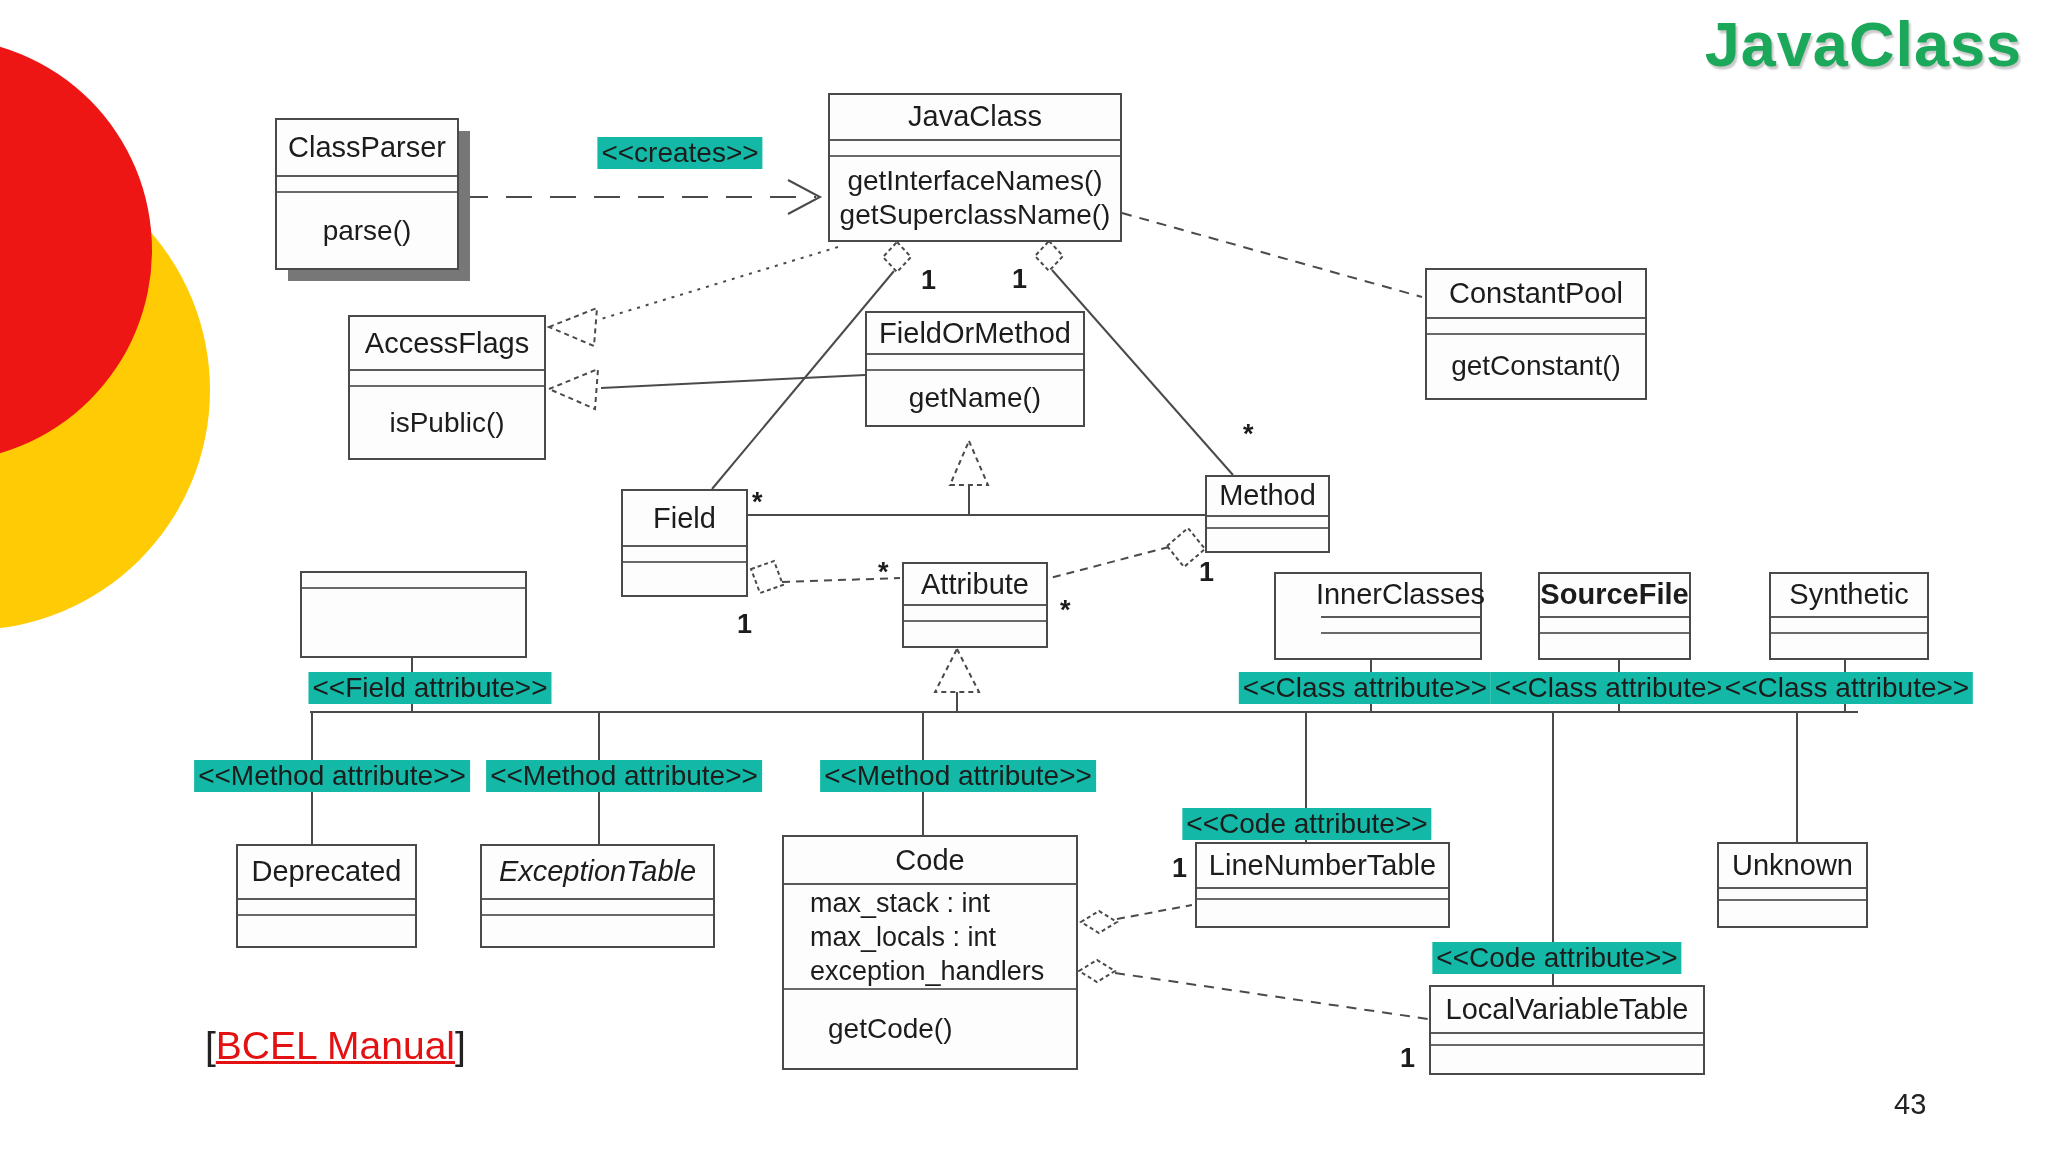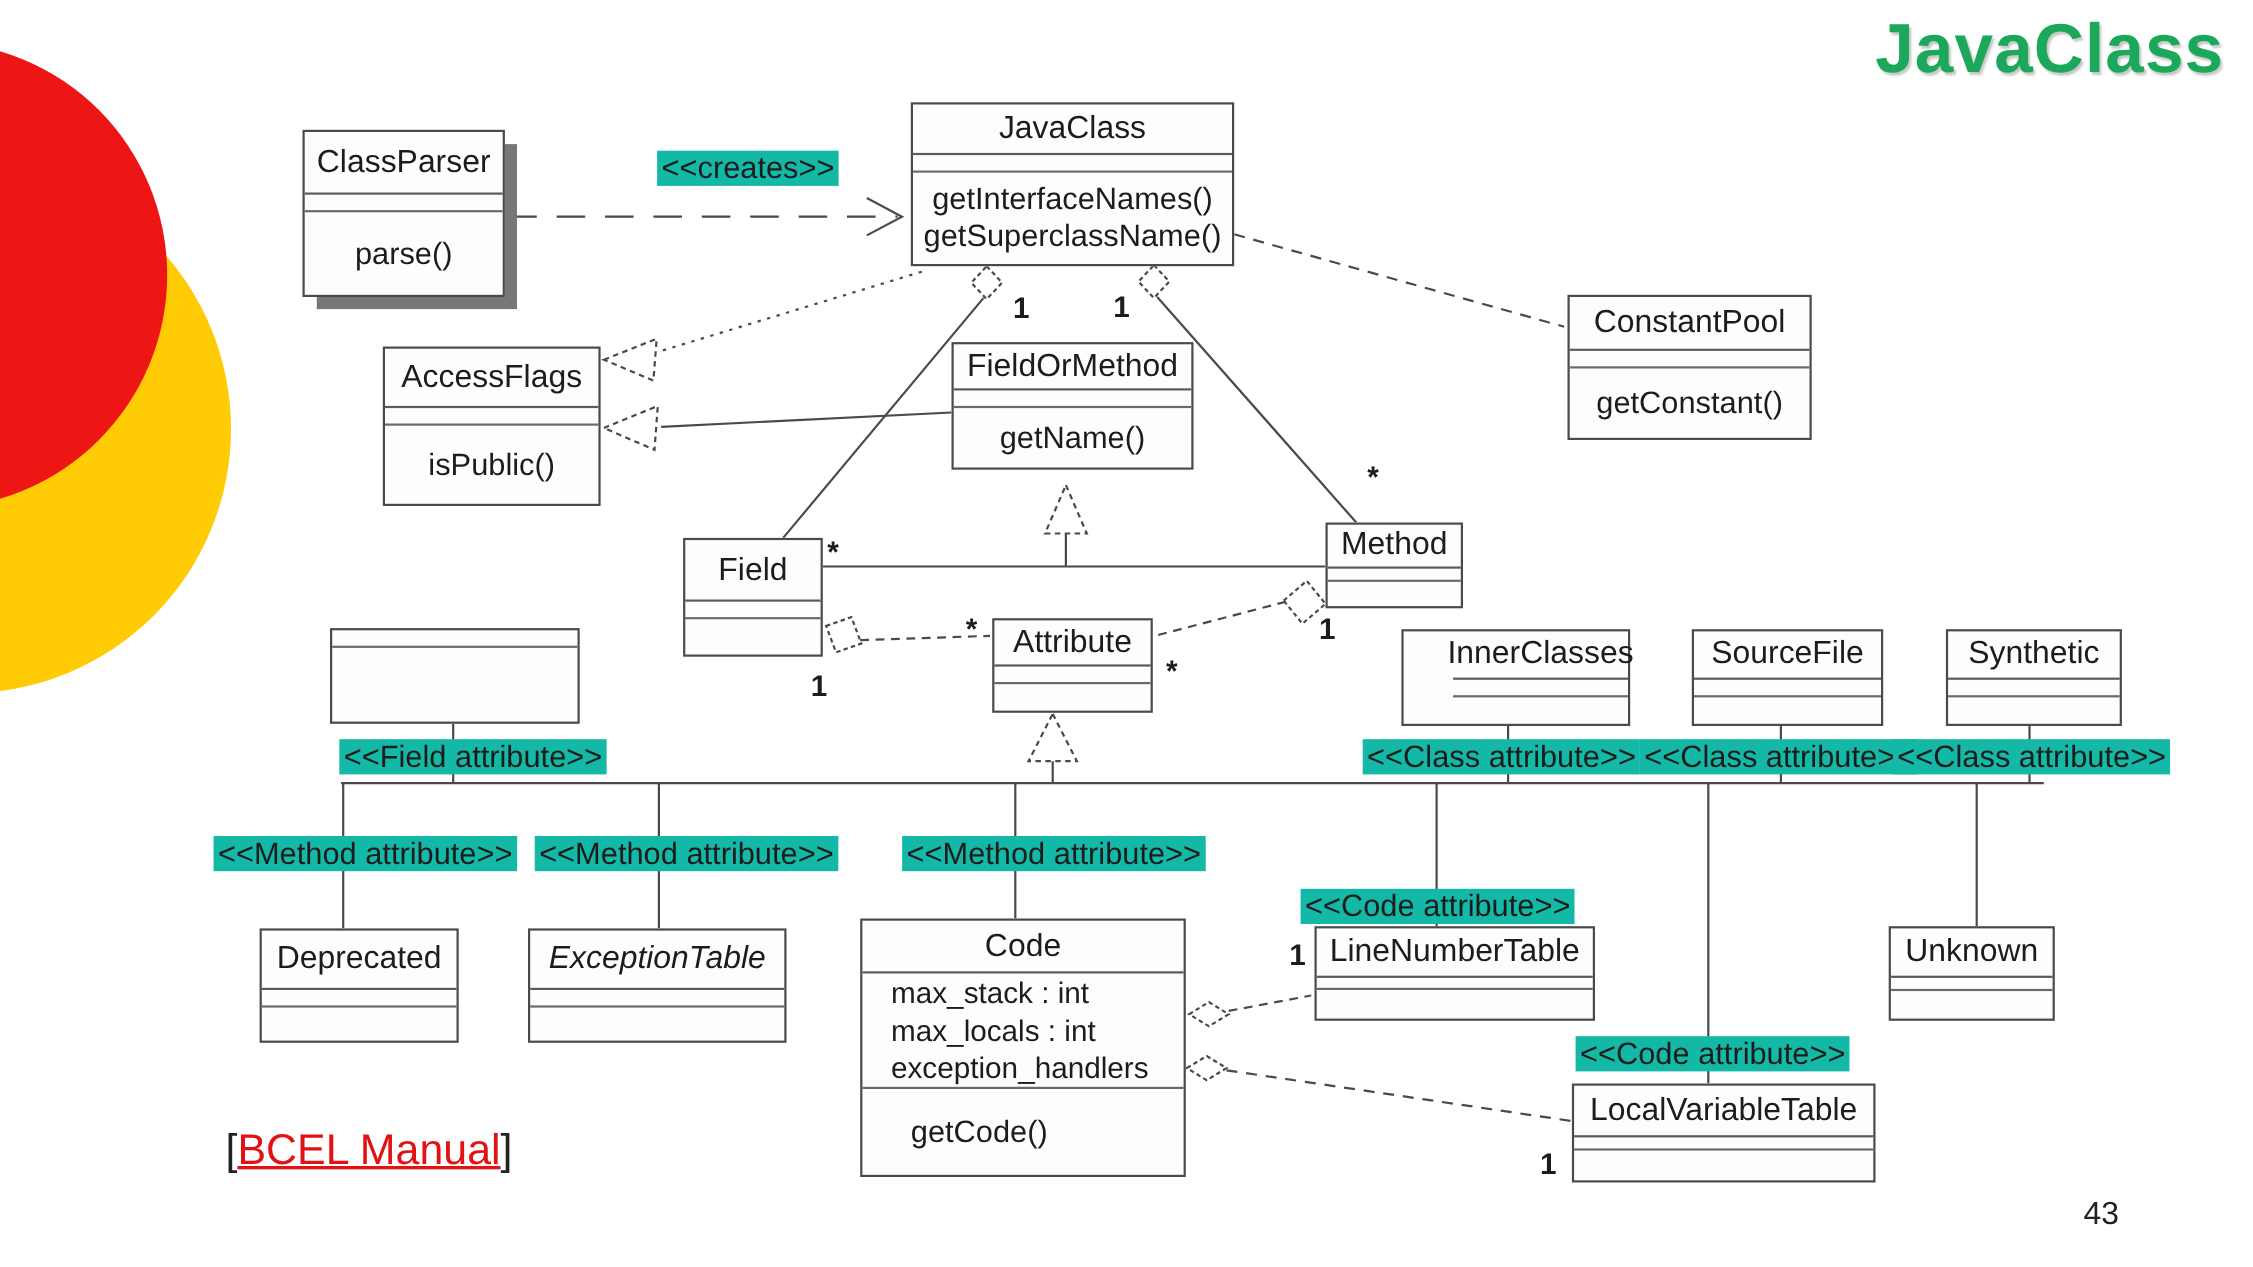--- a/index.html
+++ b/index.html
@@ -144,21 +144,21 @@
     <div class="m"></div>
     <div class="b"></div>
   </div>
 
   <div class="uml" style="left:1274px;top:572px;width:208px;height:88px;padding-left:45px;">
     <div class="t">InnerClasses</div>
     <div class="m"></div>
     <div class="b"></div>
   </div>
 
-  <div class="uml" style="left:1538px;top:572px;width:174px;height:88px;">
+  <div class="uml" style="left:1538px;top:572px;width:153px;height:88px;font-weight:bold;">
     <div class="t">SourceFile</div>
     <div class="m"></div>
     <div class="b"></div>
   </div>
 
   <div class="uml" style="left:1769px;top:572px;width:160px;height:88px;">
     <div class="t">Synthetic</div>
     <div class="m"></div>
     <div class="b"></div>
   </div>

